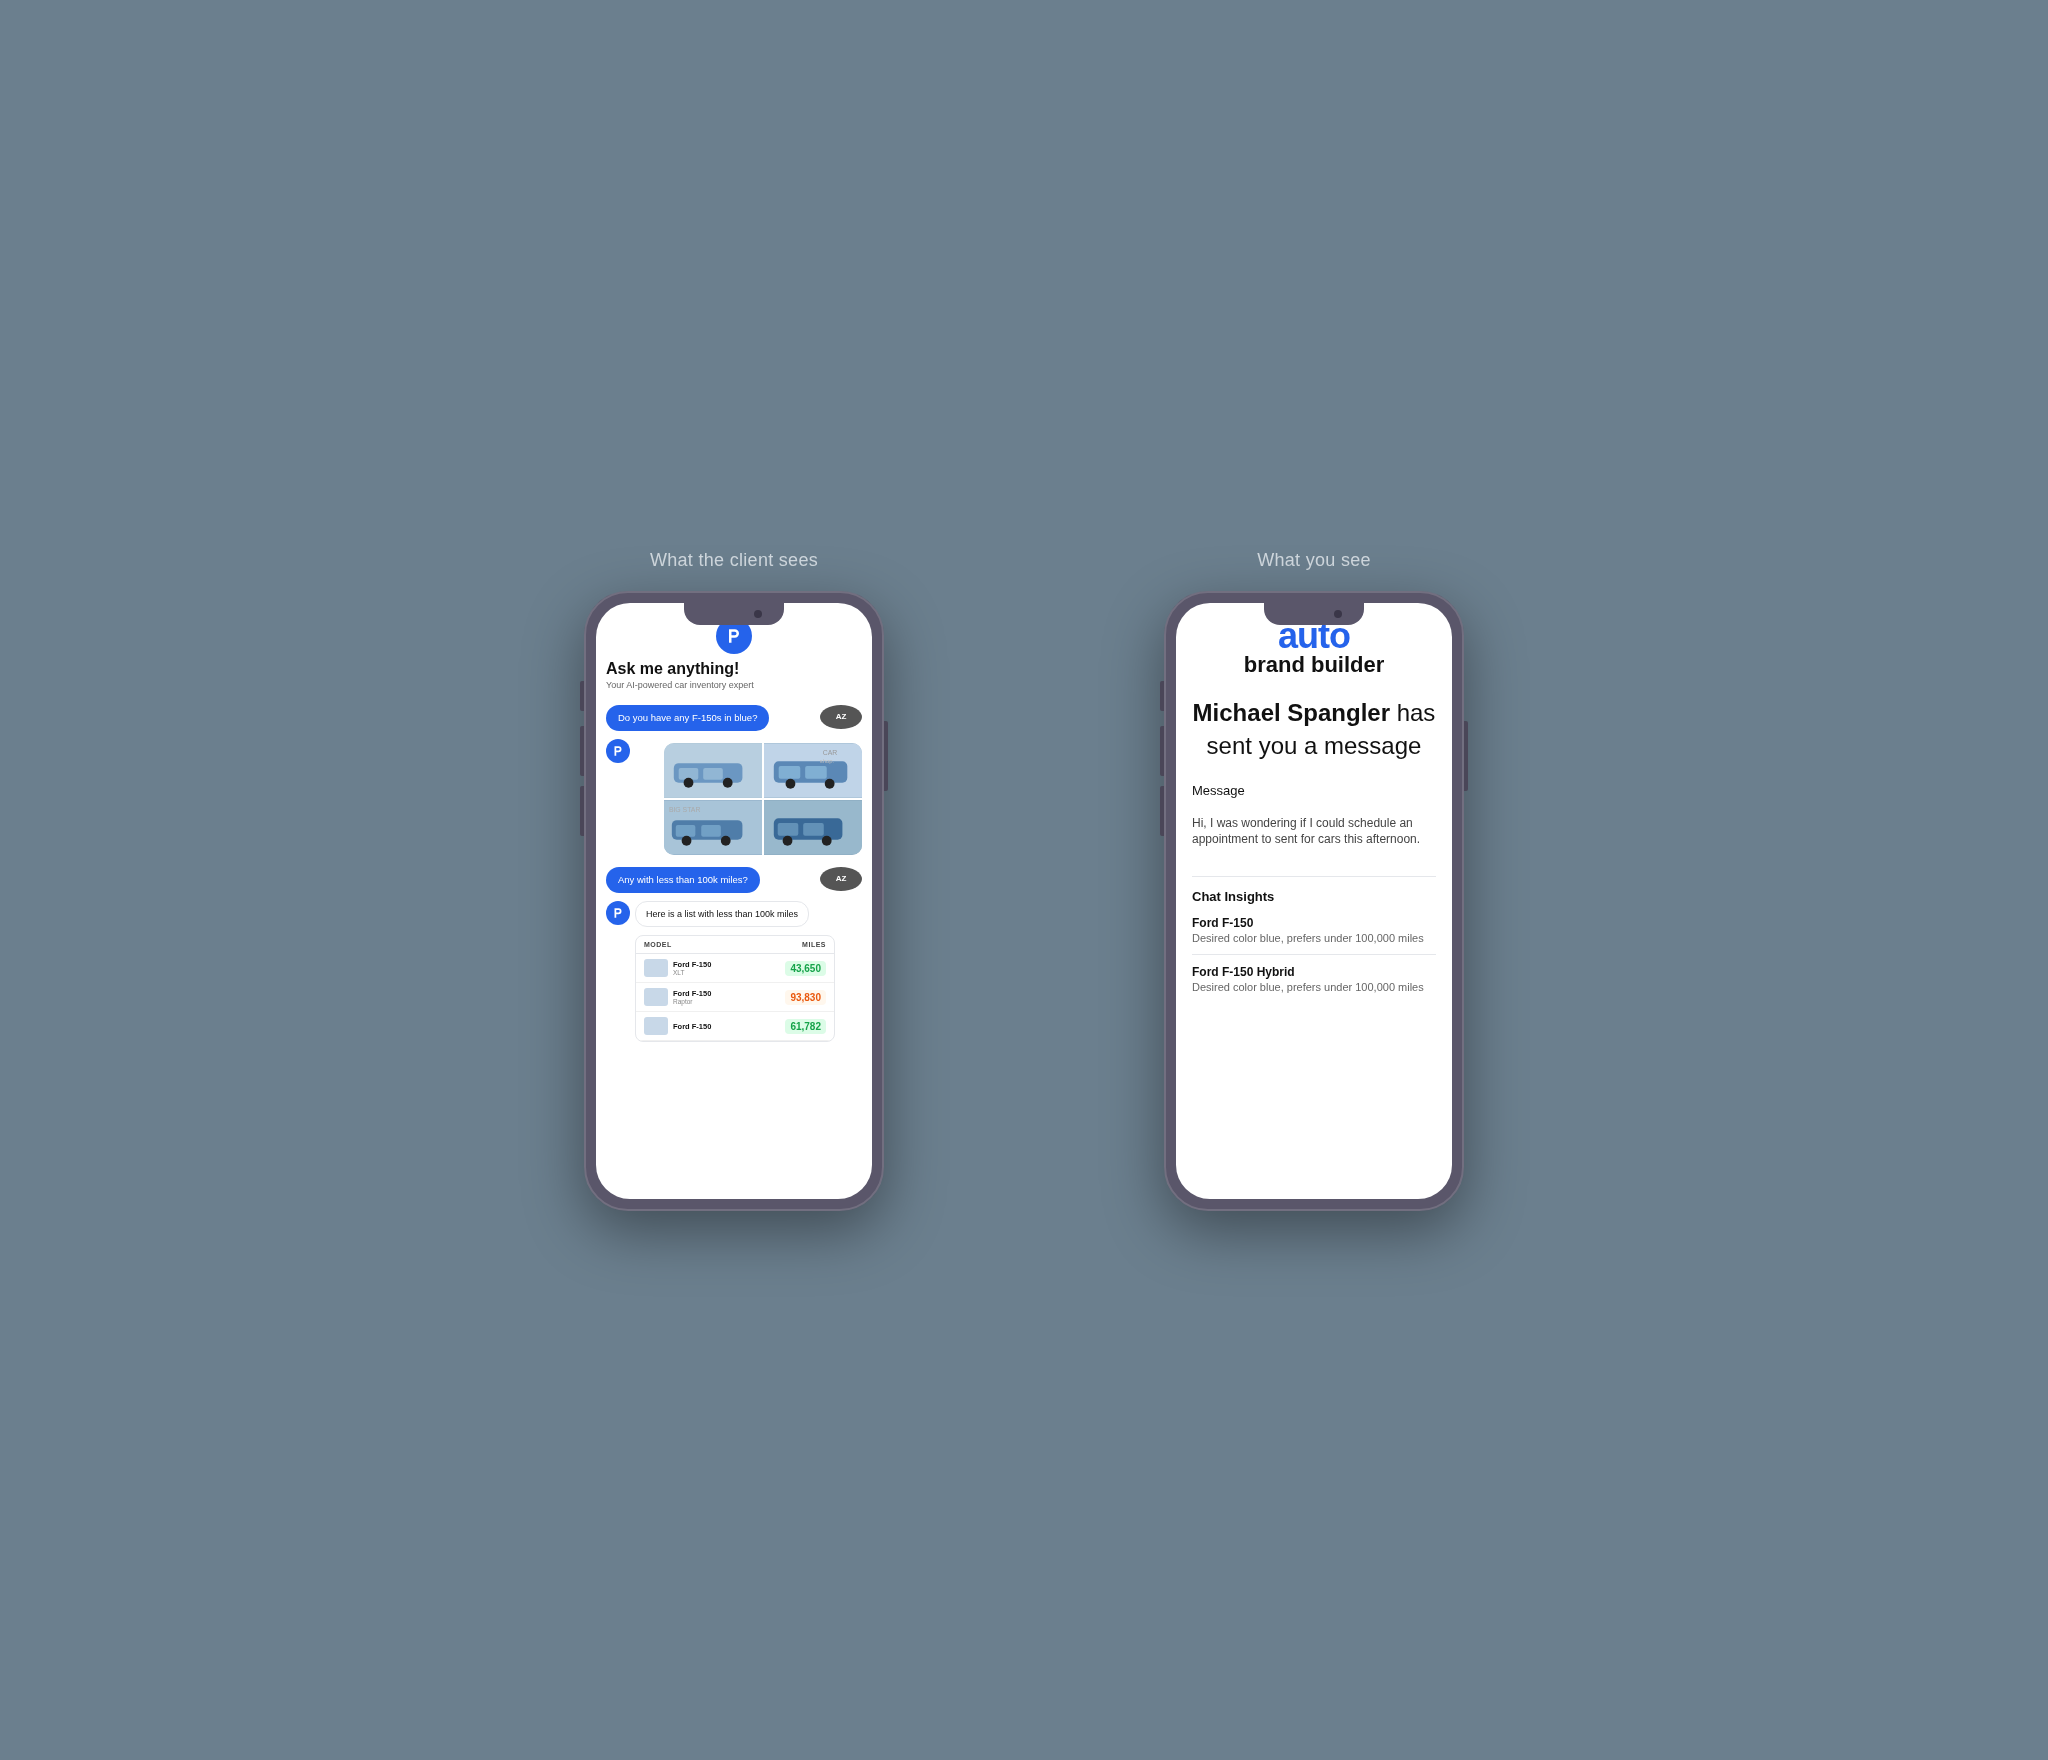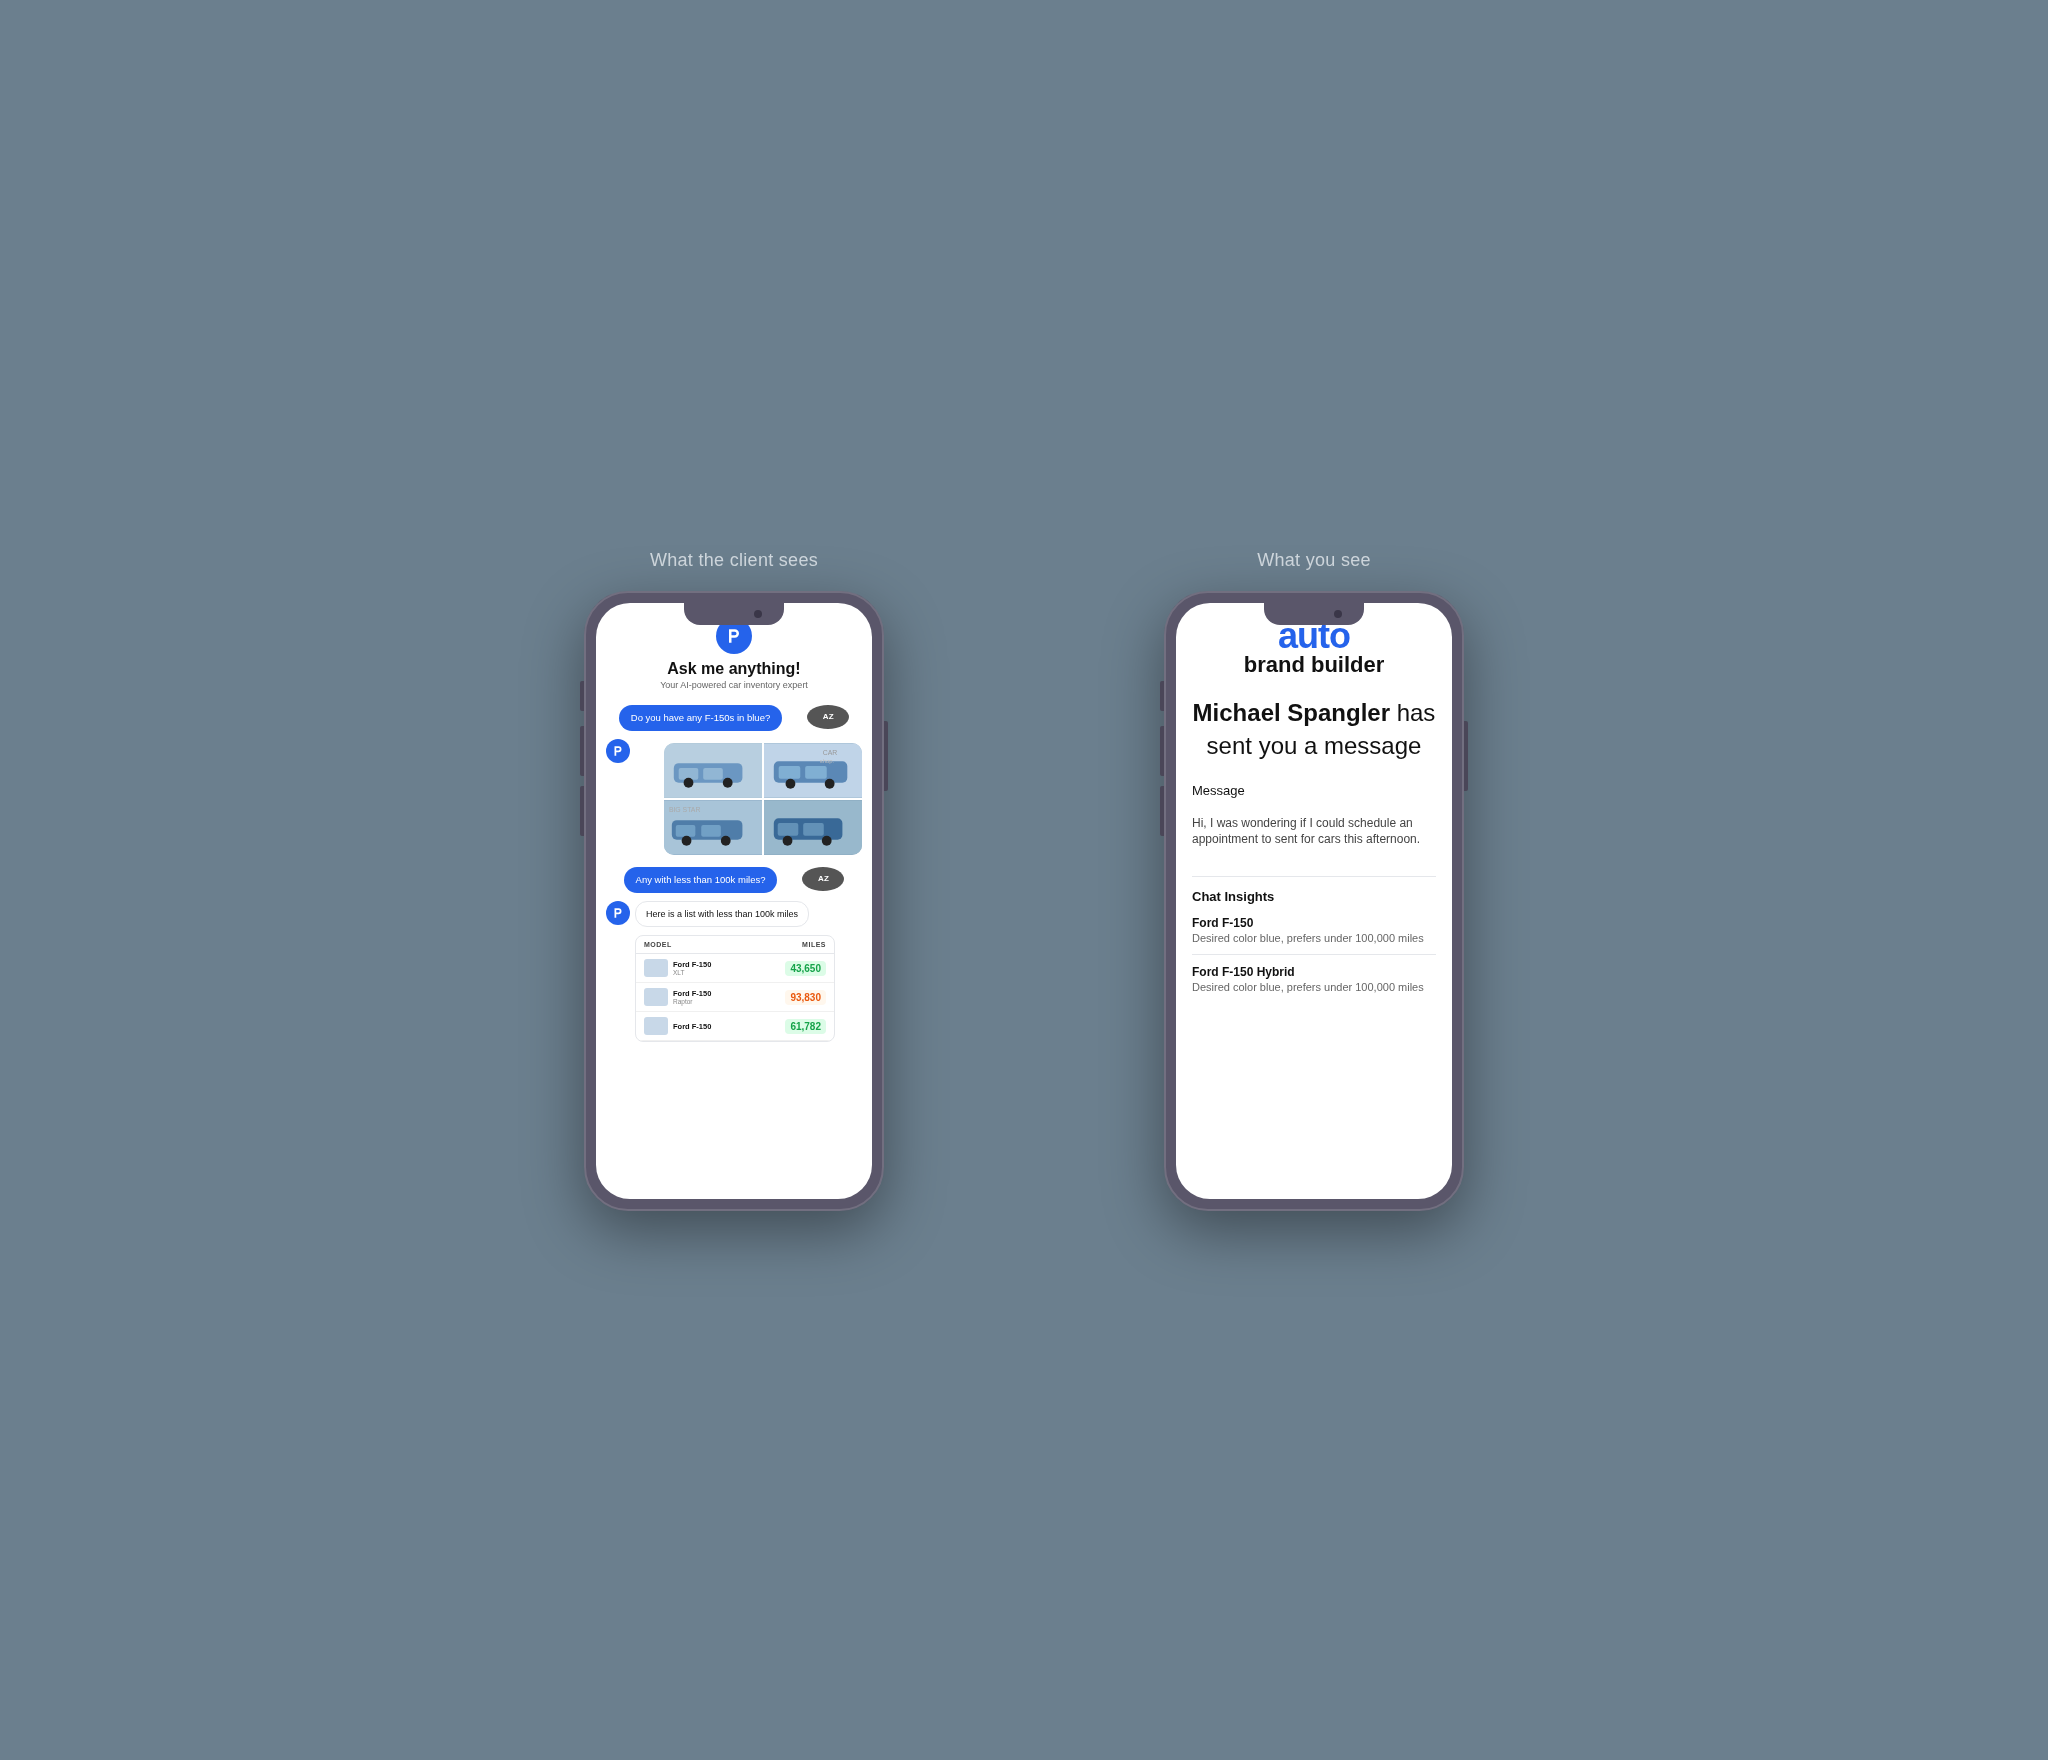--- a/index.html
+++ b/index.html
@@ -123,21 +123,20 @@
       display: flex;
       flex-direction: column;
     }
 
     
     .chat-screen {
       padding: 10px;
     }
 
     .chat-header {
-      text-align: center;
       padding: 5px 0 10px;
     }
 
     .chat-logo {
       width: 36px;
       height: 36px;
       background: #2563eb;
       border-radius: 50%;
       margin: 0 auto 6px;
       display: flex;
@@ -169,21 +168,21 @@
       padding: 5px 0;
     }
 
     .message-row {
       display: flex;
       align-items: flex-start;
       margin-bottom: 8px;
     }
 
     .message-row.user {
-      justify-content: center;
+      justify-content: space-between;
       gap: 20px;
     }
 
     .message-row.bot {
       justify-content: flex-start;
     }
 
     .bot-avatar {
       width: 24px;
       height: 24px;

